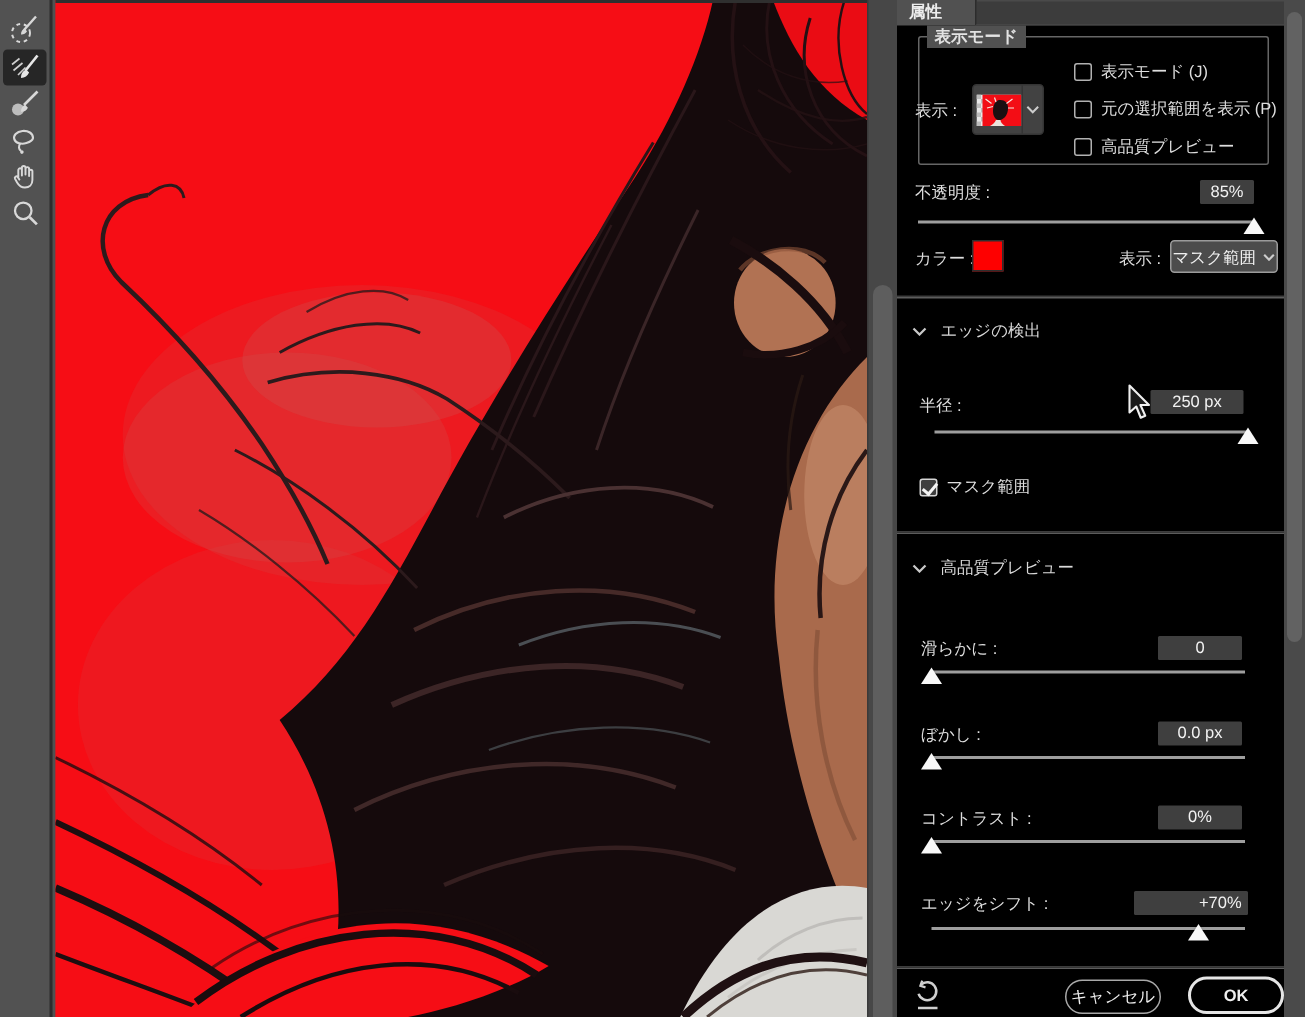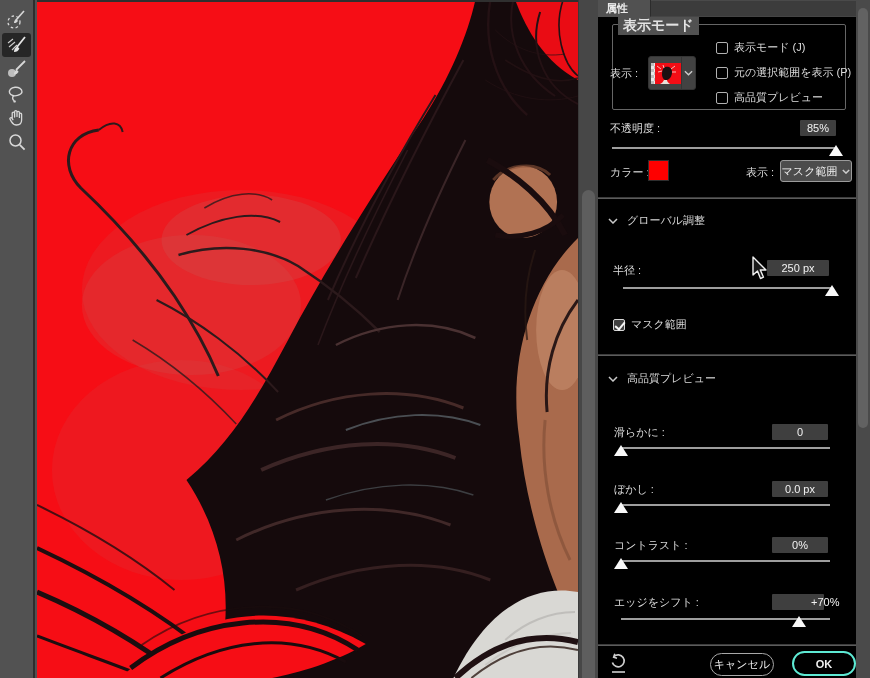--- a/index.html
+++ b/index.html
@@ -34,21 +34,21 @@
   #tab-props { position:absolute; left:0; top:0; width:52px; height:17px; background:#515151;
     color:#ececec; font-size:11px; font-weight:bold; line-height:17px; padding-left:8px; }
 
   .jp-label { position:absolute; color:#dedede; font-size:11px; white-space:nowrap; }
   .valuebox { position:absolute; background:#3f3f3f; color:#f2f2f2; font-size:11px;
     text-align:center; line-height:16px; height:16px; border-radius:1px; }
 
   #fieldset { position:absolute; left:14px; top:24px; width:234px; height:86px;
     border:1px solid #666; border-radius:2px; }
   #fieldset-legend { position:absolute; left:20px; top:17px; background:#515151;
-    padding:0 5px; color:#e3e3e3; font-size:14px; font-weight:bold; }
+    padding:0 5px; color:#e3e3e3; font-size:11px; font-weight:bold; }
 
   #view-dropdown { position:absolute; left:50px; top:56px; width:48px; height:34px;
     background:#424242; border:1px solid #343434; border-radius:3px; display:flex; align-items:center; }
   #view-thumb { width:30px; height:21px; margin-left:2px; }
   #view-dd-chev { width:13px; height:100%; border-left:1px solid #353535;
     display:flex; align-items:center; justify-content:center; }
 
   .cb-row { position:absolute; left:118px; display:flex; align-items:center; gap:6px; height:13px; }
   .checkbox { width:12px; height:12px; border:1px solid #b2b2b2; border-radius:2px;
     background:transparent; position:relative; flex:0 0 auto; }
@@ -72,21 +72,21 @@
   #color-swatch { position:absolute; left:50px; top:160px; width:21px; height:21px;
     border:1px solid #2e2e2e; }
   #mask-dropdown { position:absolute; left:182px; top:160px; width:72px; height:22px;
     border:1px solid #9b9b9b; border-radius:3px; background:#4c4c4c; color:#f0f0f0;
     font-size:11px; display:flex; align-items:center; justify-content:center; gap:5px; }
 
   .pill-btn { position:absolute; background:transparent; color:#f0f0f0; font-size:11px;
     display:flex; align-items:center; justify-content:center;
     font-family:"Liberation Sans","DejaVu Sans",sans-serif; }
   #btn-cancel { left:112px; top:653px; width:64px; height:23px; border:1px solid #a8a8a8; border-radius:12px; }
-  #btn-ok { left:194px; top:651px; width:64px; height:25px; border:2px solid #5eead4; border-radius:13px; font-weight:bold; }
+  #btn-ok { left:194px; top:651px; width:64px; height:25px; border:2px solid #e5e5e5; border-radius:13px; font-weight:bold; }
 
   #panel-scrollbar { position:absolute; left:856px; top:0; width:14px; height:678px; background:#4a4a4a; }
   #panel-scroll-thumb { position:absolute; left:2px; top:8px; width:10px; height:420px;
     background:#626262; border-radius:5px; }
 
   #cursor { position:absolute; left:751px; top:256px; width:18px; height:26px; pointer-events:none; z-index:50; }
 </style>
 </head>
 <body>
 
@@ -279,21 +279,21 @@
       <path d="M1,1 L5,5 L9,1" stroke="#cccccc" stroke-width="1.8" fill="none"></path>
     </svg>
   </div>
 
   <div class="separator" style="top:197px"></div>
 
   <div class="section-header" style="left:10px; top:213px;">
     <svg width="10" height="6" viewBox="0 0 10 6">
       <path d="M1,1 L5,5 L9,1" stroke="#c9c9c9" stroke-width="1.5" fill="none"></path>
     </svg>
-    <span>グローバル調整</span>
+    <span>エッジの検出</span>
   </div>
 
   <div class="jp-label" style="left:15px; top:263px;">半径 :</div>
   <div class="valuebox" style="left:169px; top:260px; width:62px;">250 px</div>
   <div class="slider" style="left:25px; top:281px; width:209px;">
     <div class="track"></div>
     <div class="handle" style="left: 100%;"></div>
   </div>
 
   <div class="cb-row" style="left:15px; top:318px;">
@@ -325,21 +325,21 @@
   </div>
 
   <div class="jp-label" style="left:16px; top:538px;">コントラスト :</div>
   <div class="valuebox" style="left:174px; top:537px; width:56px;">0%</div>
   <div class="slider" style="left:23px; top:554px; width:209px;">
     <div class="track"></div>
     <div class="handle" style="left: 0%;"></div>
   </div>
 
   <div class="jp-label" style="left:16px; top:595px;">エッジをシフト :</div>
-  <div class="valuebox" style="left:174px; top:594px; width:52px;padding-left:39px;">+70%</div>
+  <div class="valuebox" style="left:158px; top:594px; width:76px;padding-left:39px;">+70%</div>
   <div class="slider" style="left:23px; top:612px; width:209px;">
     <div class="track"></div>
     <div class="handle" style="left: 85%;"></div>
   </div>
 
   <div class="separator" style="top:644px"></div>
 
   <div class="abs" style="left:11px; top:653px;">
     <svg width="19" height="21" viewBox="0 0 19 21">
       <path d="M5,3.5 A6,6 0 1 1 3.4,9.5" fill="none" stroke="#cfcfcf" stroke-width="1.7"></path>

